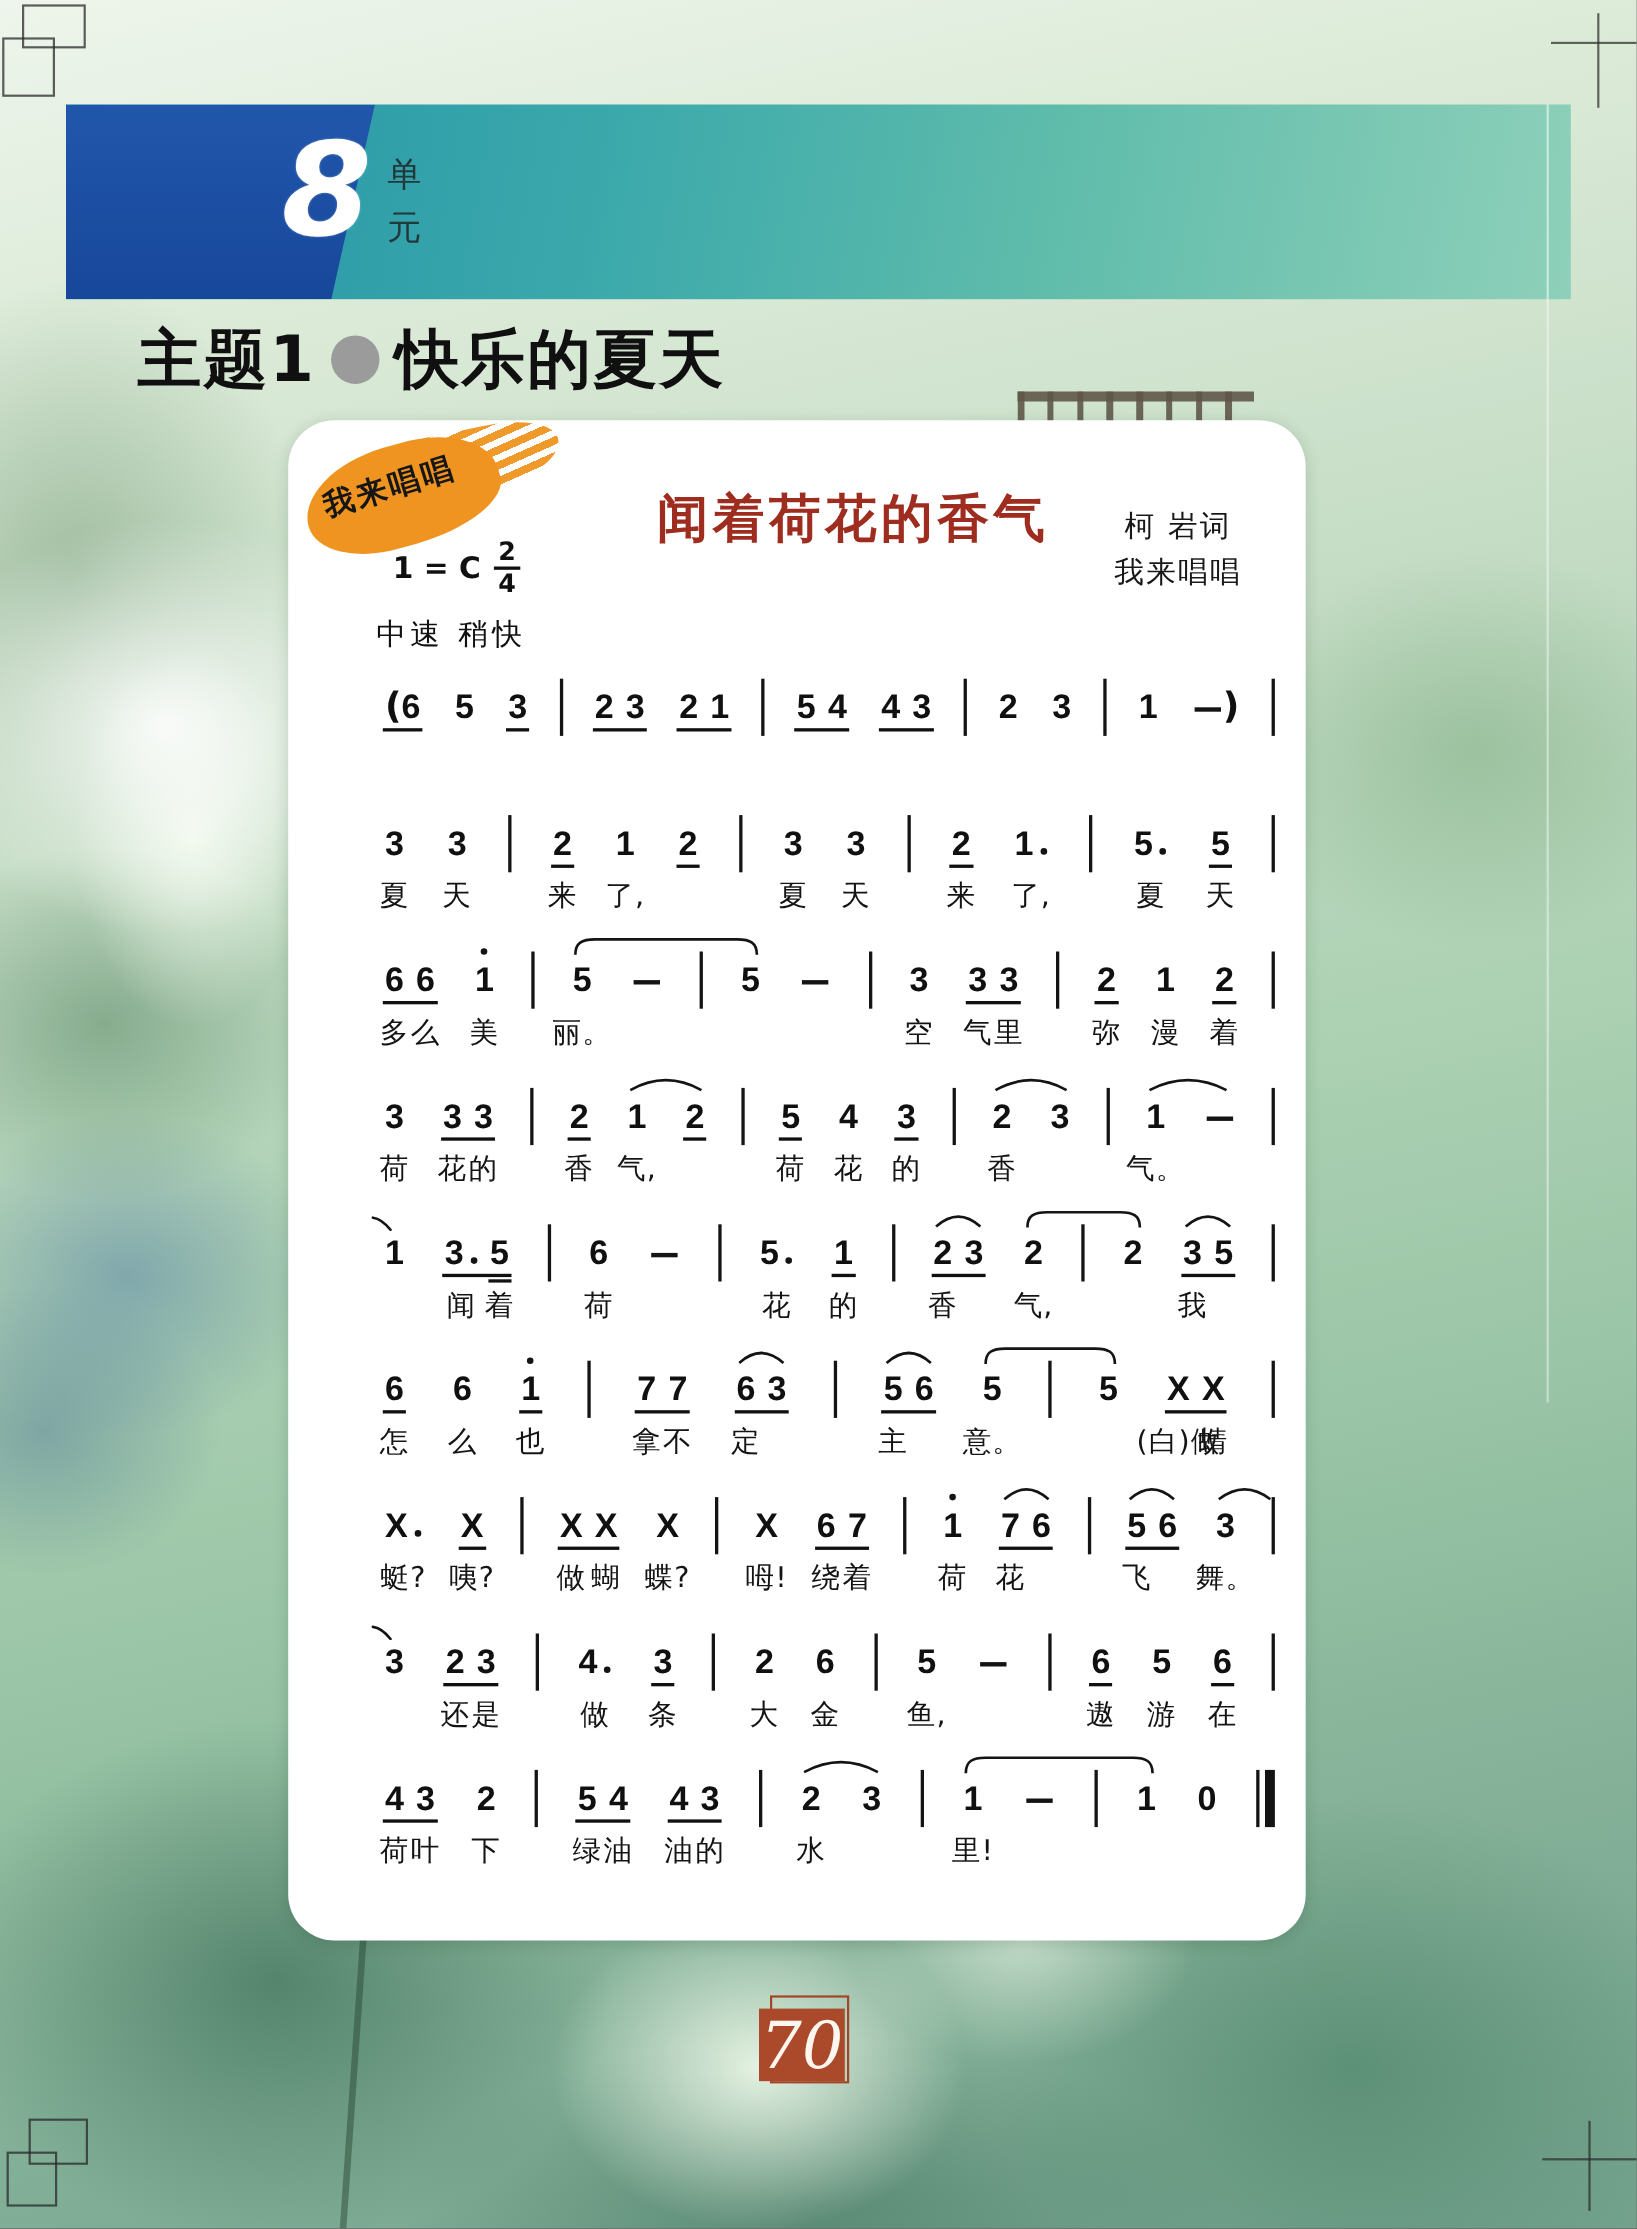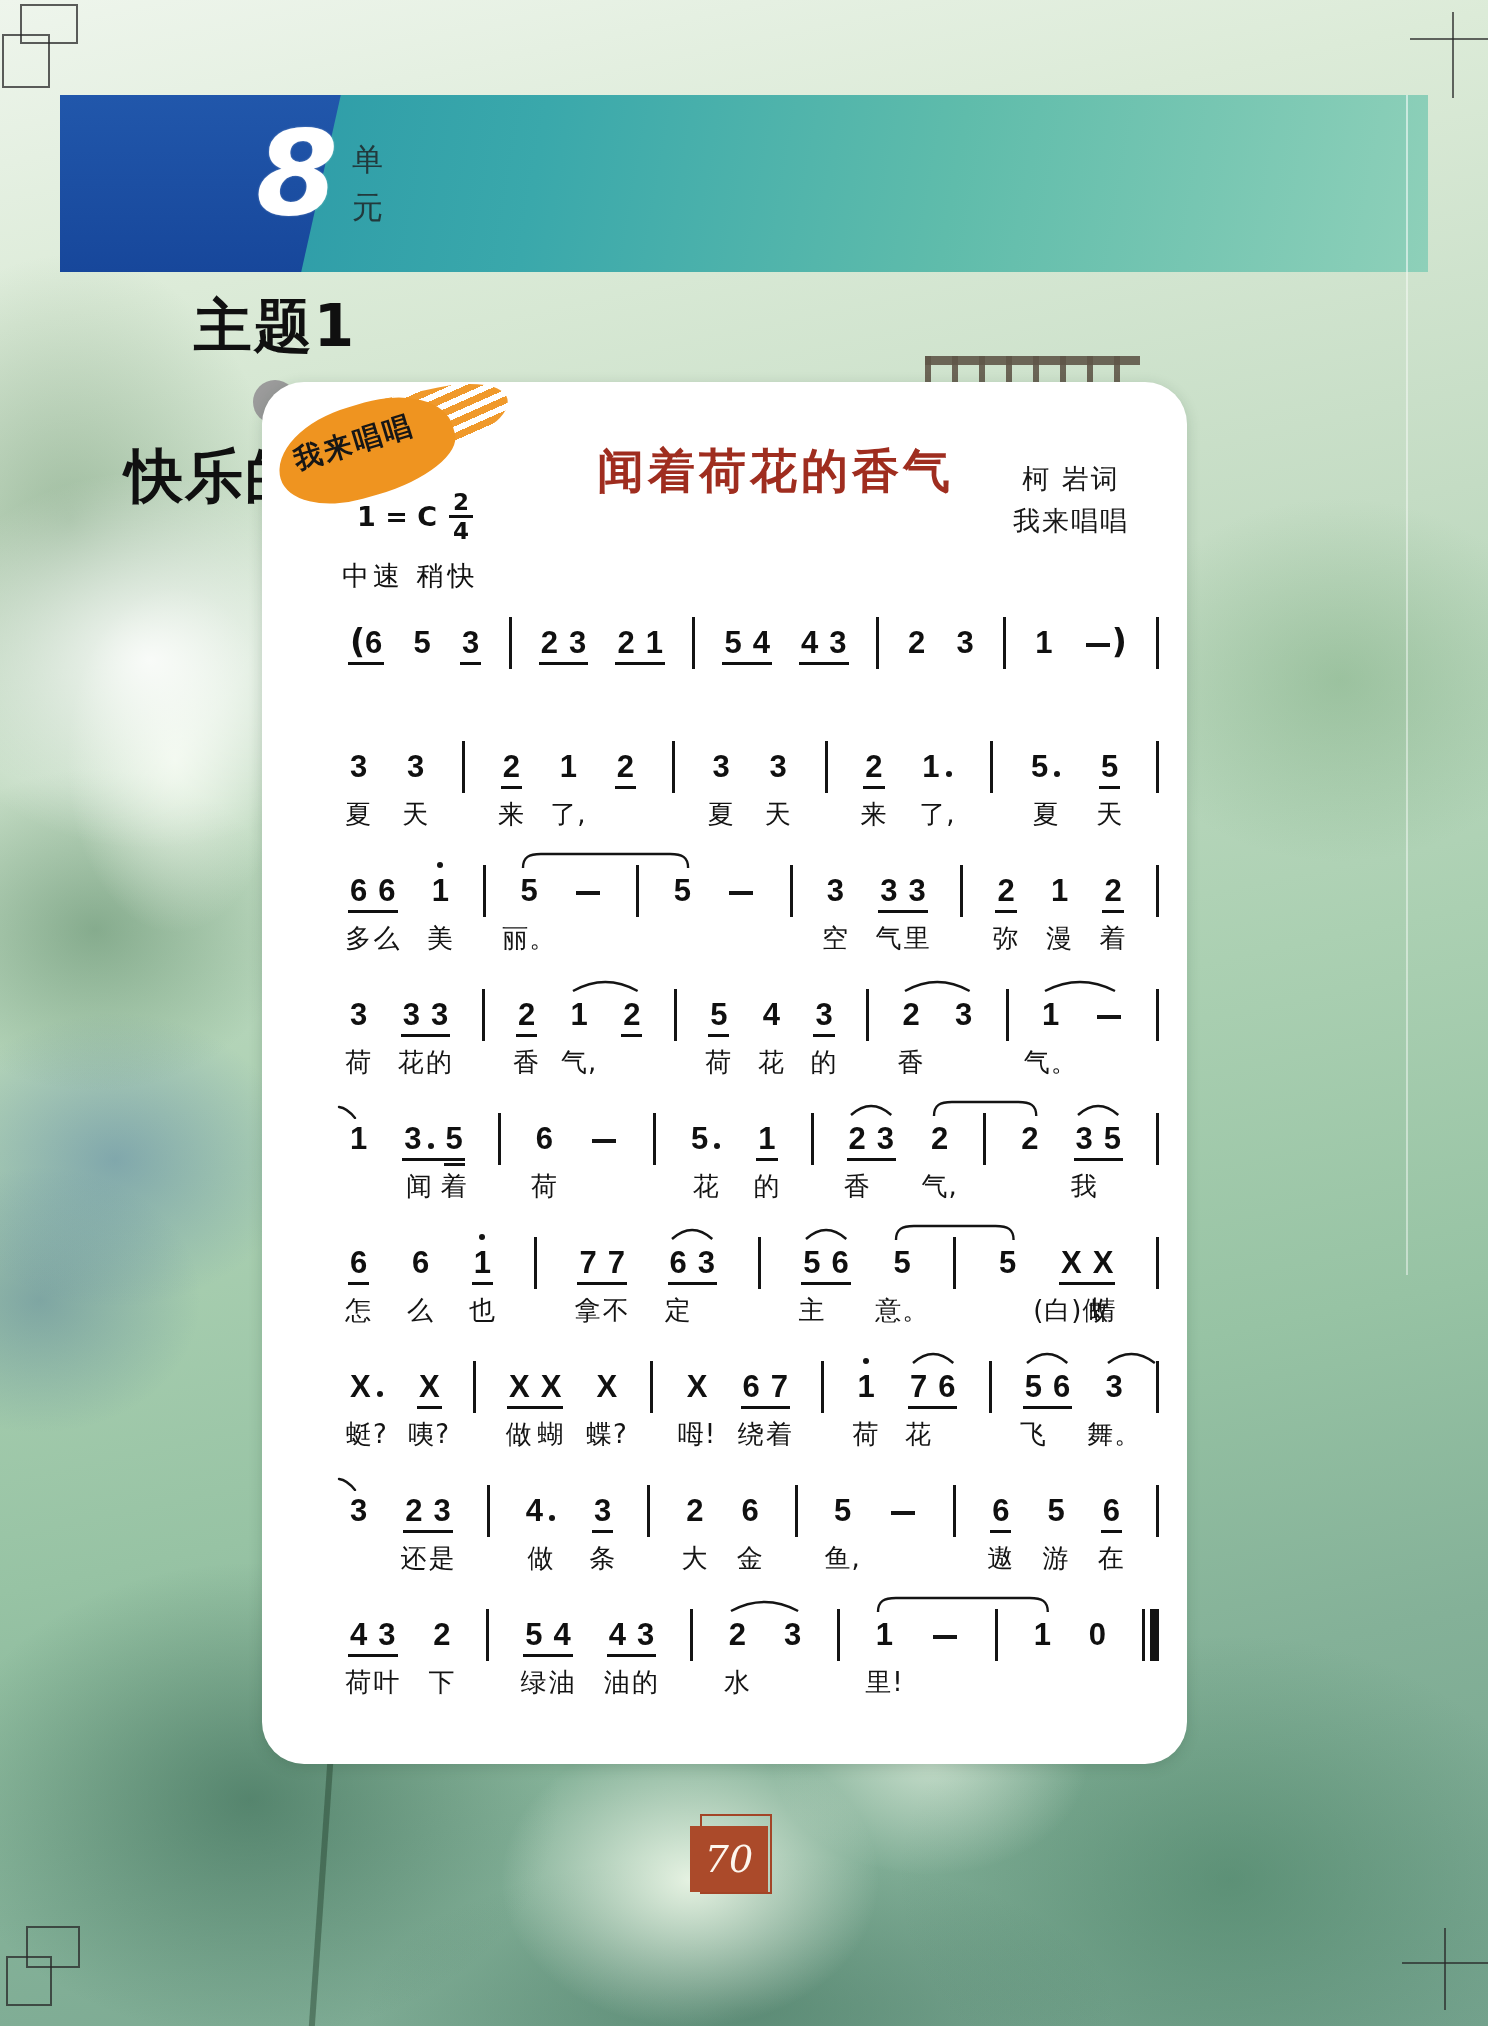--- a/index.html
+++ b/index.html
@@ -37,21 +37,21 @@
   .unit-label{position:absolute;left:292px;top:40px;width:36px;font-size:31px;line-height:1.55;
     color:#22393c;word-break:break-all;font-weight:500;}
   .bg-vline{position:absolute;left:1406px;top:95px;width:2px;height:1180px;background:rgba(255,255,255,.45);}
   .bridge{position:absolute;left:925px;top:356px;width:215px;height:27px;opacity:.8;
     border-top:9px solid rgba(68,52,40,.9);
     background:repeating-linear-gradient(90deg,rgba(68,52,40,.9) 0 6px,transparent 6px 27px);}
   .stem{position:absolute;left:318px;top:1755px;width:6px;height:280px;background:rgba(35,65,45,.45);transform:rotate(4deg);}
 
   
   .page-title-row{position:absolute;left:125px;top:288px;display:flex;align-items:center;gap:14px;
-    font-size:58px;font-weight:800;color:#101010;letter-spacing:2px;flex-direction:column;}
+    font-size:58px;font-weight:800;color:#101010;letter-spacing:2px;}
   .dot-circle{width:44px;height:44px;border-radius:50%;background:#9b9b9b;flex:0 0 auto;}
 
   
   .card{position:absolute;left:262px;top:382px;width:925px;height:1382px;background:#fff;
     border-radius:42px;box-shadow:0 3px 14px rgba(30,60,40,.18);}
   .badge{position:absolute;left:4px;top:8px;width:230px;height:130px;}
   .badge-blob{position:absolute;left:10px;top:14px;width:180px;height:92px;background:#ef9420;
     border-radius:52% 48% 55% 45%/60% 55% 45% 50%;transform:rotate(-16deg);}
   .badge-blob:after{content:"";position:absolute;left:120px;top:6px;width:120px;height:56px;
     background:
@@ -89,21 +89,21 @@
   .bar.final .thick{width:9px;}
   .lyr{position:absolute;top:46px;left:50%;transform:translateX(-50%);white-space:nowrap;
     font-size:26px;font-weight:400;color:#141414;letter-spacing:1px;}
   .arc{position:absolute;top:-16px;overflow:visible;}
   .tiein{position:absolute;top:-18px;left:-13px;}
 
   
   .pn-outline{position:absolute;left:700px;top:1814px;width:72px;height:80px;border:2px solid #a34527;background:transparent;}
   .pn-box{position:absolute;left:690px;top:1826px;width:78px;height:66px;background:#ab4a2a;
     display:flex;align-items:center;justify-content:center;}
-  .pn-box span{color:#fdf6ee;font-size:38px;font-style:italic;font-family:"DejaVu Serif","Liberation Serif",serif;}
+  .pn-box span{color:#fdf6ee;font-size:59px;font-style:italic;font-family:"DejaVu Serif","Liberation Serif",serif;}
 </style>
 </head>
 <body>
 
 <div class="page" data-interactable="false">
 
   <div class="crop" style="left:20px;top:4px;width:58px;height:40px;" data-interactable="false"></div>
   <div class="crop" style="left:2px;top:34px;width:48px;height:54px;" data-interactable="false"></div>
   <div class="cropline" style="left:1452px;top:12px;width:2px;height:86px;" data-interactable="false"></div>
   <div class="cropline" style="left:1410px;top:38px;width:78px;height:2px;" data-interactable="false"></div>

